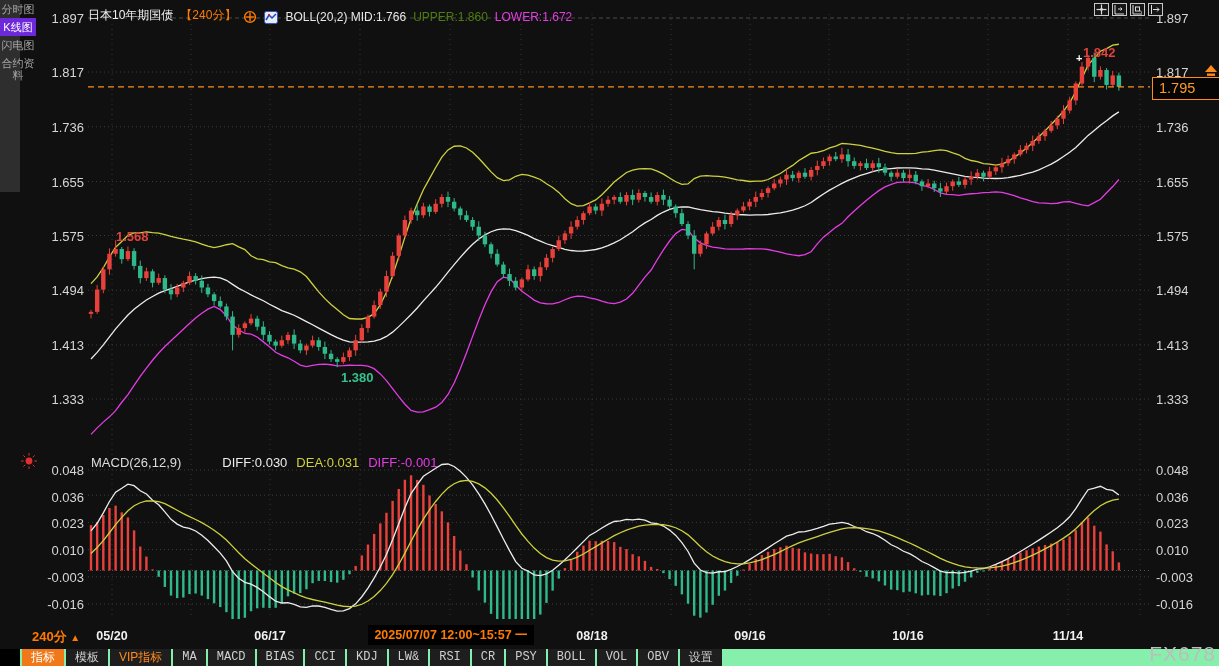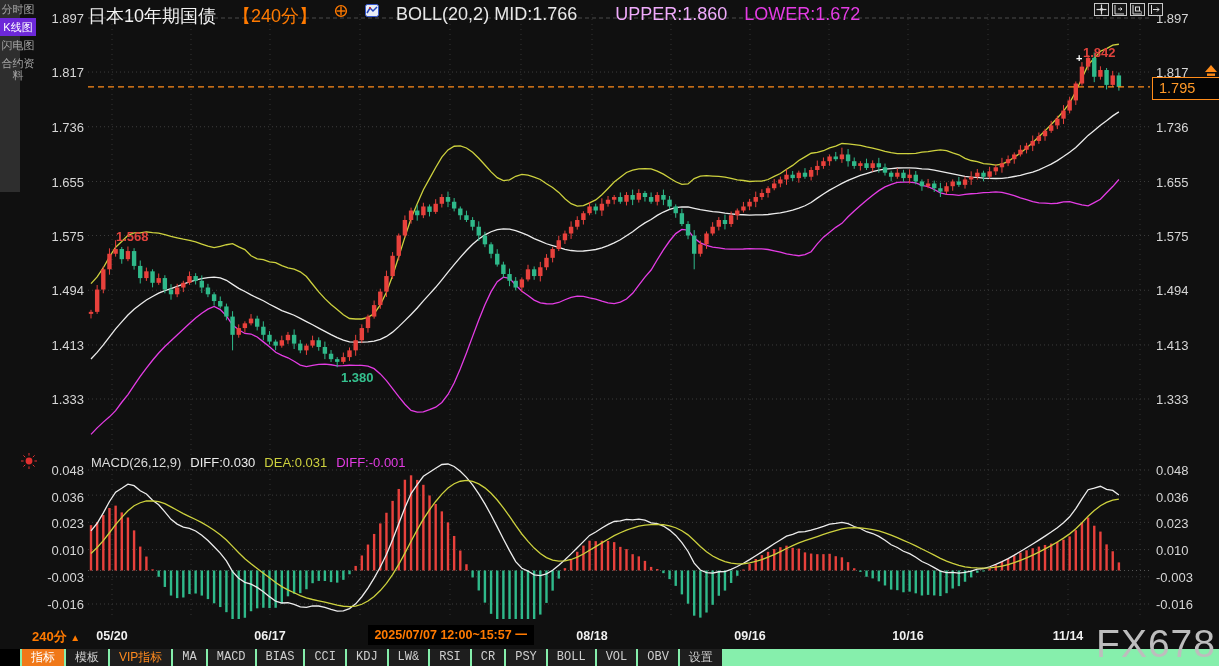--- a/index.html
+++ b/index.html
@@ -5,37 +5,37 @@
   html,body{margin:0;padding:0;background:#000;}
   #app{position:relative;width:1219px;height:666px;background:#101010;overflow:hidden;
        font-family:"Liberation Sans",sans-serif;-webkit-font-smoothing:antialiased;}
   .abs{position:absolute;}
   
   #sidebar{left:0;top:0;width:20px;height:192px;background:#2e2e2e;z-index:6;}
   .side-item{width:36px;text-align:center;font-size:11px;line-height:12px;color:#a6a6a6;
              word-break:break-all;padding:3px 0;cursor:pointer;}
   .side-item.active{background:#6d28d9;color:#fff;}
   
-  #header{left:88px;top:4px;height:20px;z-index:5;font-size:18px;color:#e8e8e8;white-space:nowrap;display:flex;align-items:flex-start;gap:17px;}
+  #header{left:88px;top:4px;height:20px;z-index:5;font-size:12px;color:#e8e8e8;white-space:nowrap;display:flex;align-items:flex-end;gap:7px;}
   .hdr-title{color:#f2f2f2;}
   .hdr-period{color:#ff7a00;}
   .hdr-mid{color:#e8e8e8;}
-  .hdr-upper{color:#f0abfc;margin-left:21px;}
+  .hdr-upper{color:#4d7c0f;}
   .hdr-lower{color:#e43ce4;}
   
   #tr-buttons{right:56px;top:3px;display:flex;gap:3px;z-index:6;}
   .trbtn{width:15px;height:13px;background:#161616;border:1px solid #c8c8c8;display:flex;align-items:center;justify-content:center;padding:0;cursor:pointer;}
   
   .ylab{color:#d6d6d6;font-size:13px;transform:translateY(-50%);z-index:4;}
   .ylab.left{right:1135px;text-align:right;width:60px;}
   .ylab.right{left:1156px;text-align:left;}
   
   #macd-header{left:91px;top:455px;font-size:13px;white-space:nowrap;z-index:4;display:flex;gap:9px;}
   .macd-name{color:#dcdcdc;}
-  .macd-diff{color:#ececec;}
+  .macd-diff{color:#ececec;margin-left:32px;}
   .macd-dea{color:#cdd13e;}
   .macd-macd{color:#e43ce4;}
   
   #price-box{left:1152px;top:77px;width:62px;height:21px;background:#050505;border:1px solid #ff8c1a;
              color:#ff9928;font-size:14.5px;line-height:21px;padding-left:6px;z-index:6;}
   
   #xaxis-row{left:0;top:622px;width:1219px;height:27px;z-index:4;}
   .xlab{position:absolute;top:7px;transform:translateX(-50%);color:#f0f0f0;font-size:12.5px;font-weight:bold;white-space:nowrap;}
   #period-chip{position:absolute;left:32px;top:6px;color:#ff7a00;font-size:13px;font-weight:bold;cursor:pointer;white-space:nowrap;}
   #period-chip .tri{font-size:10px;}
@@ -43,21 +43,21 @@
                   color:#ff7a00;font-size:12.5px;font-weight:bold;text-align:center;line-height:20px;white-space:nowrap;}
   
   #toolbar{left:0;top:649px;width:1219px;height:17px;background:#86efac;display:flex;z-index:5;}
   .tb-item{height:17px;line-height:17px;background:#1e1e1e;color:#cfcfcf;font-size:12px;
            padding:0 9px;margin-right:2px;cursor:pointer;white-space:nowrap;
            font-family:"Liberation Mono",monospace;}
   .tb-item.cjk{font-family:"Liberation Sans",sans-serif;}
   .tb-item.selected{background:#f07818;color:#fff;}
   .tb-item.vip{color:#ff8a1e;}
   
-  #watermark{right:3px;bottom:0px;color:#bdbdbd;font-size:39px;letter-spacing:1px;z-index:7;}
+  #watermark{right:3px;bottom:0px;color:#bdbdbd;font-size:21px;letter-spacing:1px;z-index:7;}
   svg text{font-family:"Liberation Sans",sans-serif;}
   #plot{left:0;top:0;z-index:2;}
 </style>
 </head>
 <body>
 
 <div id="app">
 
   <svg id="plot" class="abs" width="1219" height="666">
       <defs>

